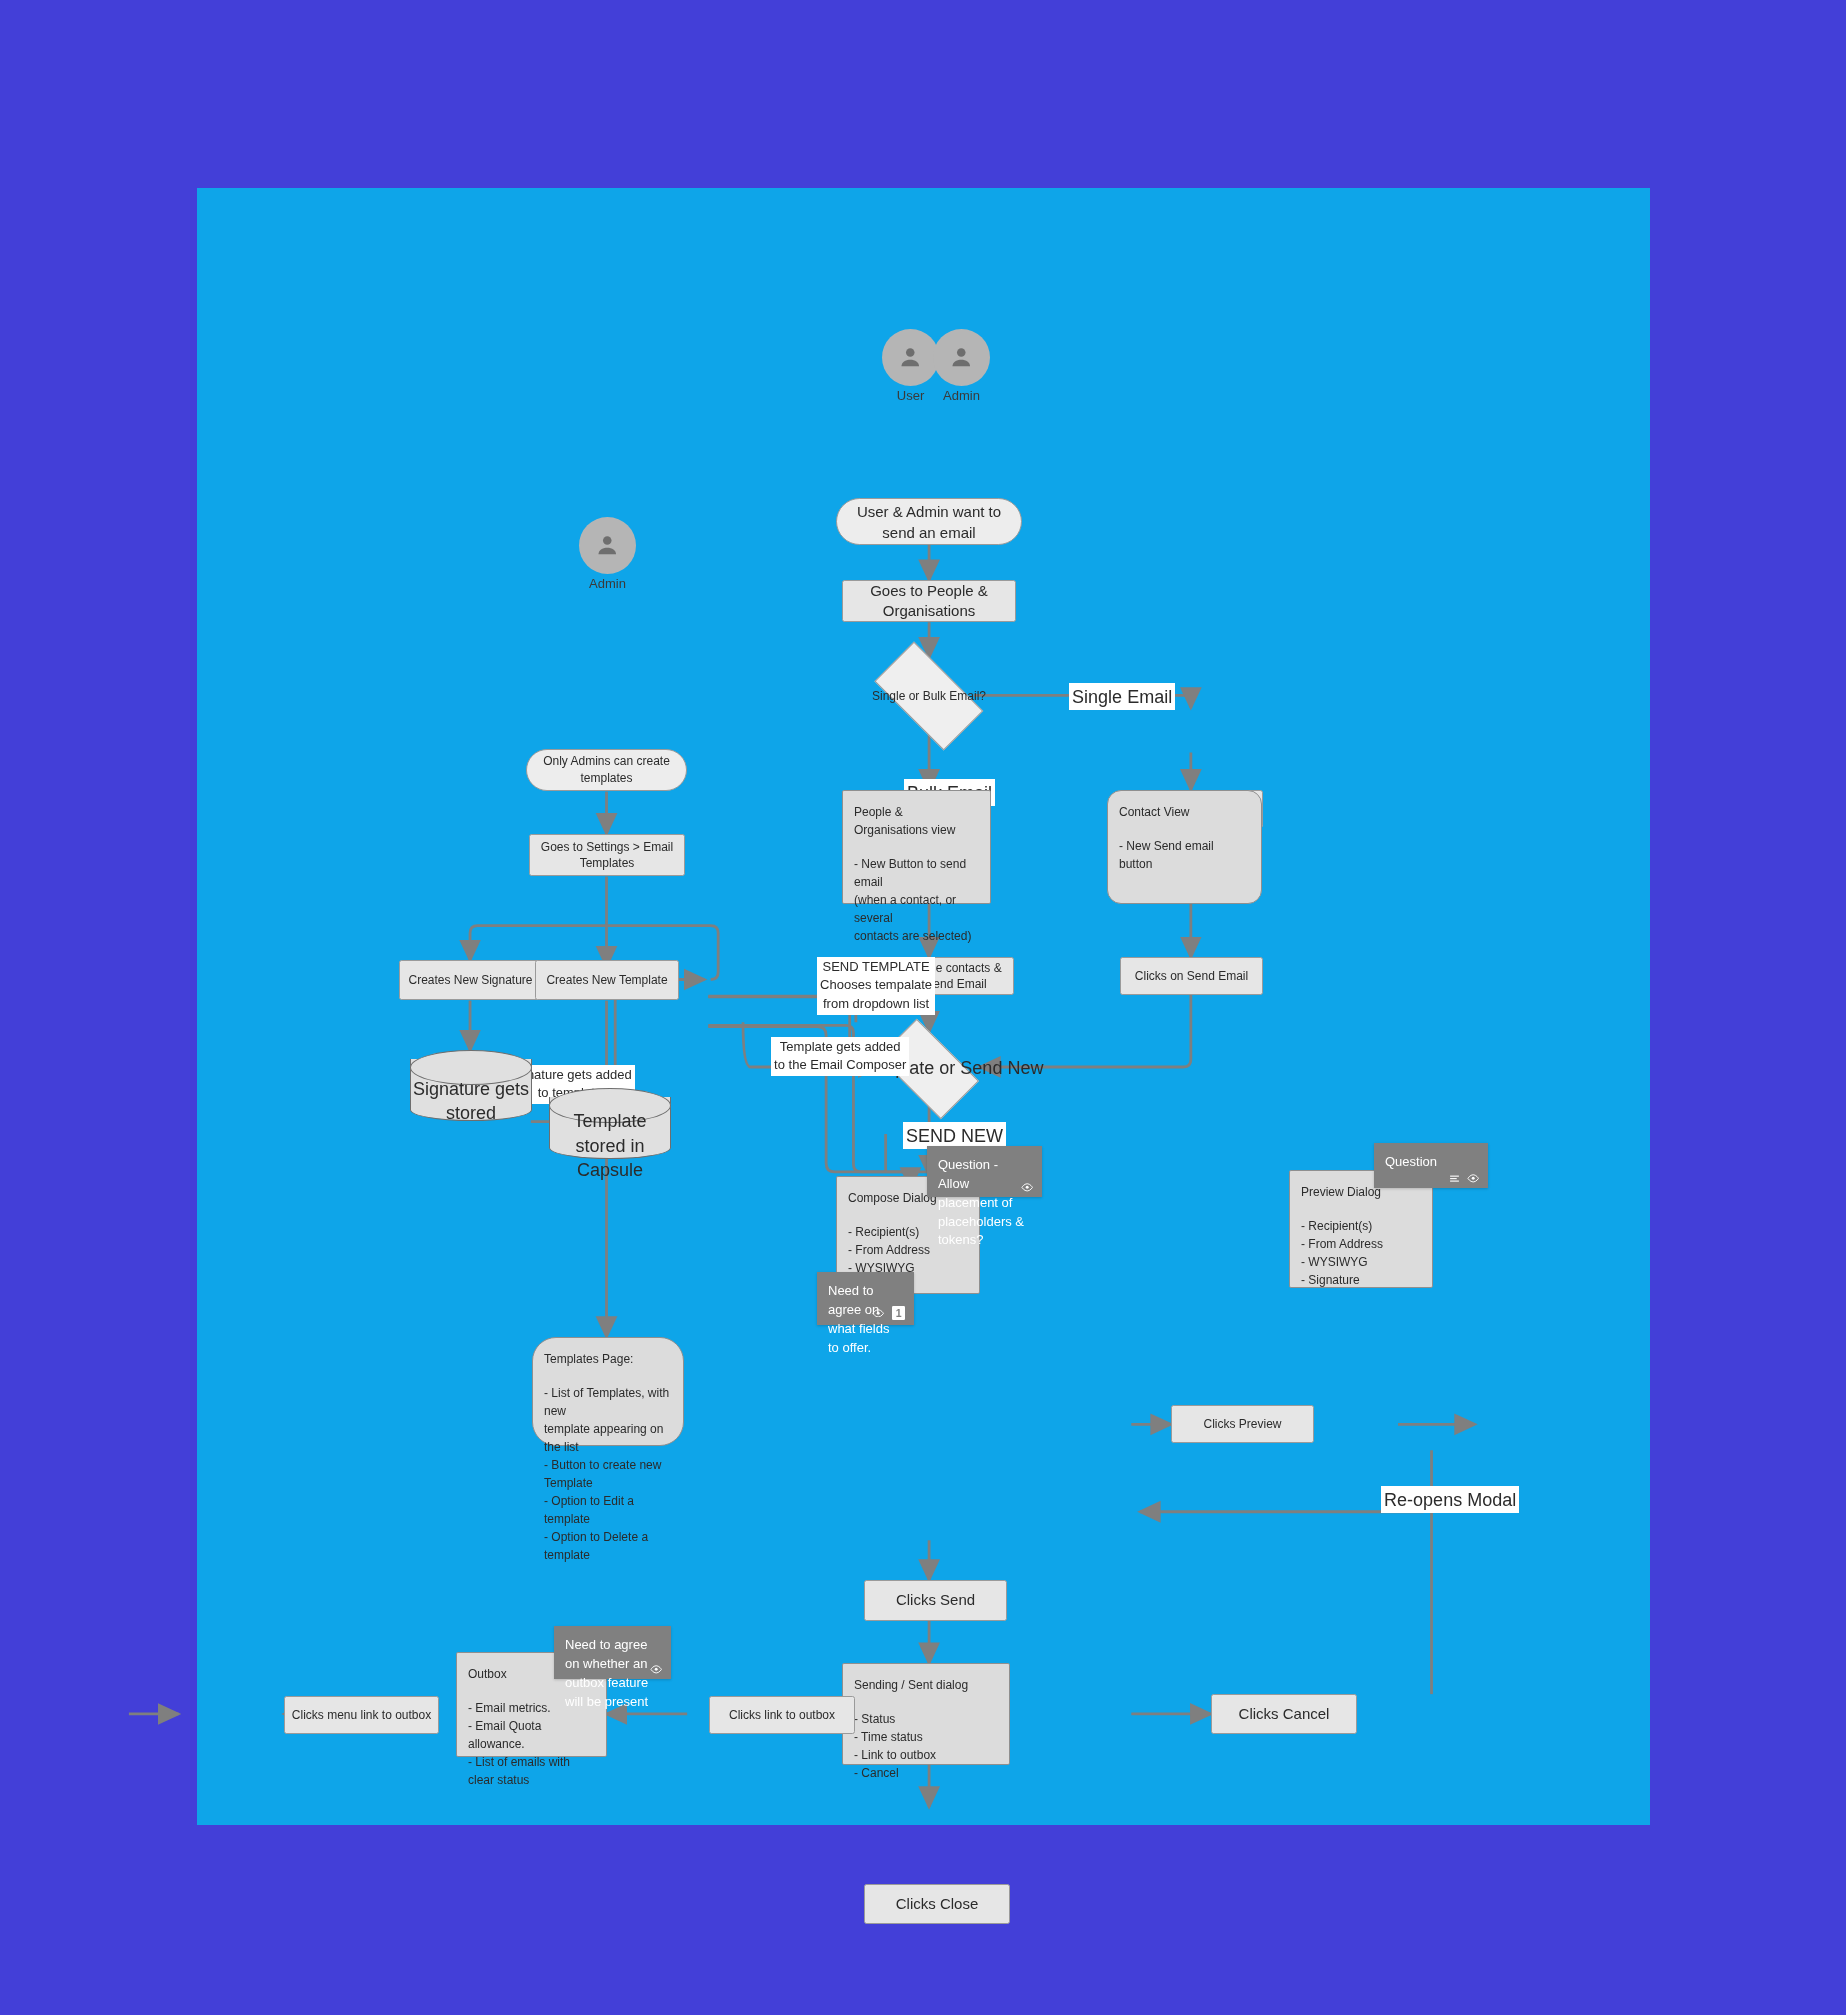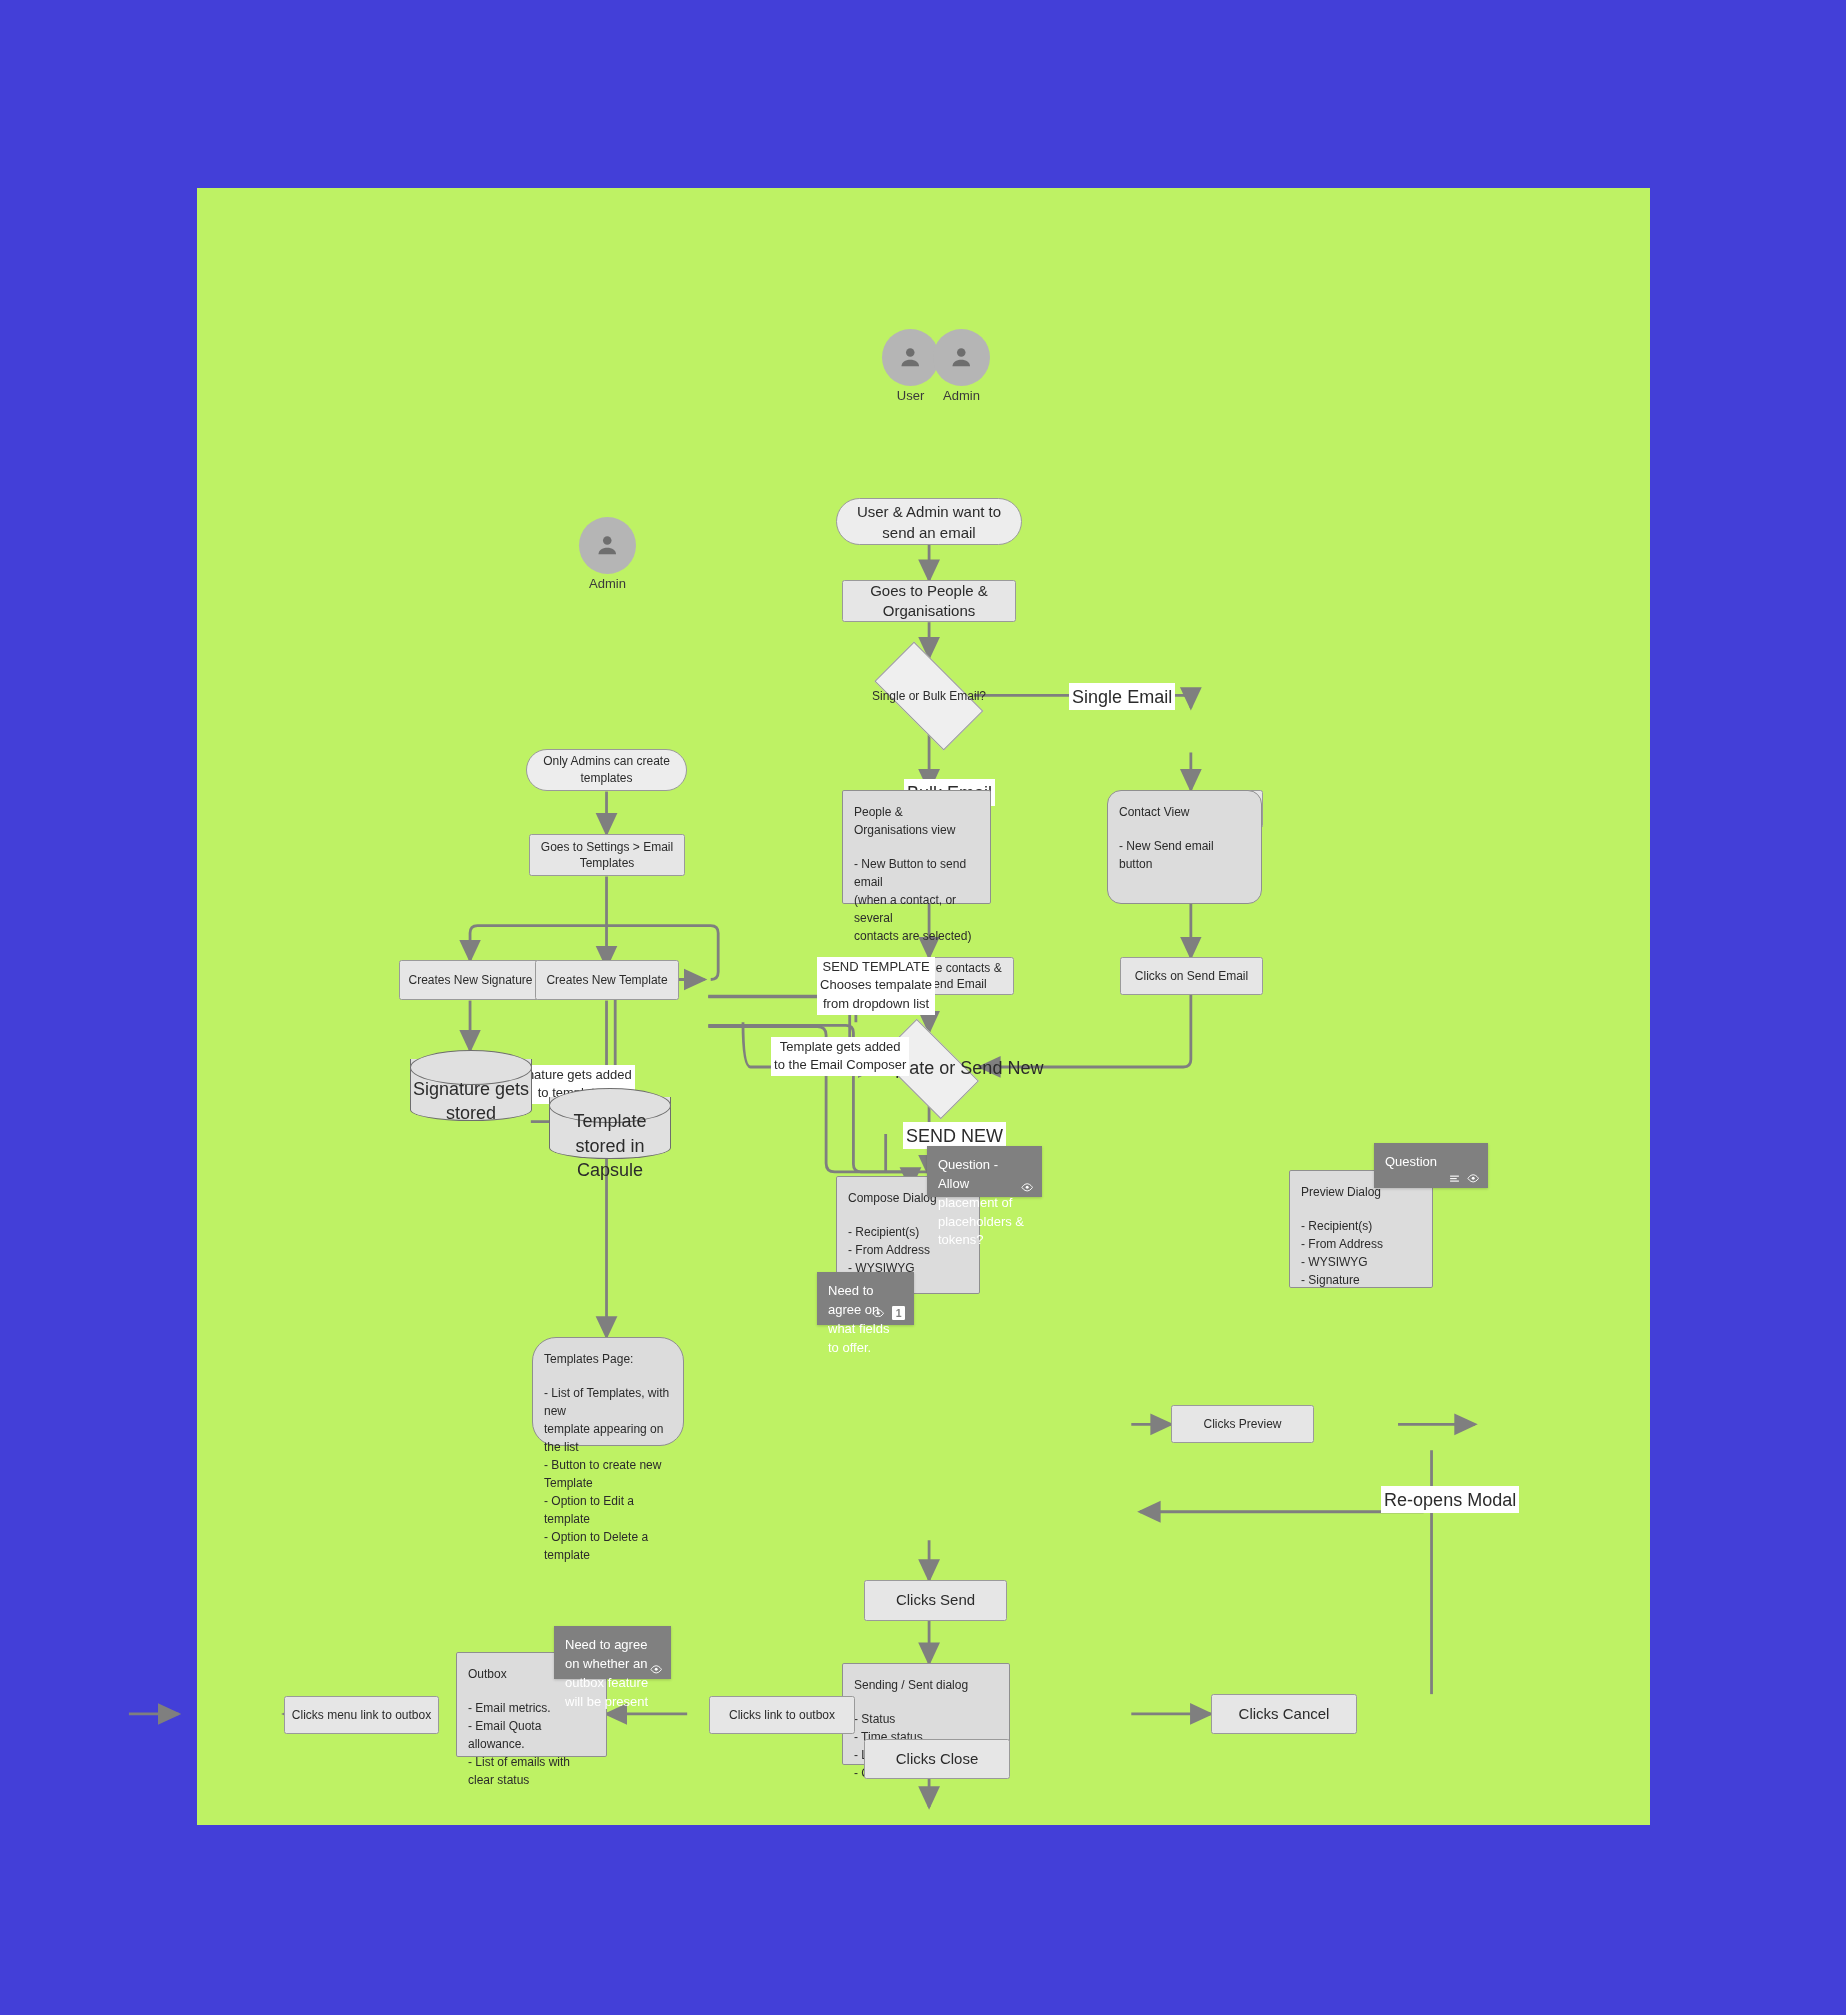--- a/index.html
+++ b/index.html
@@ -5,21 +5,21 @@
   html,body{margin:0;padding:0;}
   body{
     width:1846px;height:2015px;
     background:#433FD8;
     font-family:"Liberation Sans", sans-serif;
     overflow:hidden;
   }
   #canvas{
     position:absolute;left:197px;top:188px;
     width:1453px;height:1637px;
-    background:#bef264;
+    background:#0ea5e9;
   }
   #stage{position:absolute;left:0;top:0;width:1453px;height:1637px;}
   svg#wires{position:absolute;left:0;top:0;width:1453px;height:1637px;overflow:visible;}
 
   .node{position:absolute;box-sizing:border-box;}
 
   
   .box{
     background:#E6E6E6;
     border:1.2px solid #9a9a9a;
@@ -346,21 +346,21 @@
     <div class="node panel fs23" style="left:645px;top:1475px;width:168px;height:102px;">
       <span class="ptitle">Sending / Sent dialog</span>
       <span class="pline">- Status</span>
       <span class="pline">- Time status</span>
       <span class="pline">- Link to outbox</span>
       <span class="pline">- Cancel</span>
     </div>
 
     <div class="node box fs24" style="left:1014px;top:1506px;width:146px;height:40px;">Clicks Cancel</div>
 
-    <div class="node box fs24" style="left:667px;top:1551px;width:146px;height:40px;">Clicks Close</div>
+    <div class="node box fs24" style="left:667px;top:1696px;width:146px;height:40px;">Clicks Close</div>
 
     <div class="node box fs23" style="left:512px;top:1508px;width:146px;height:38px;">Clicks link to outbox</div>
 
     <div class="node box fs23" style="left:87px;top:1508px;width:155px;height:38px;">Clicks menu link to outbox</div>
 
     <div class="node panel fs23" style="left:259px;top:1464px;width:151px;height:105px;">
       <span class="ptitle">Outbox</span>
       <span class="pline">- Email metrics.</span>
       <span class="pline">- Email Quota allowance.</span>
       <span class="pline">- List of emails with clear status</span>

